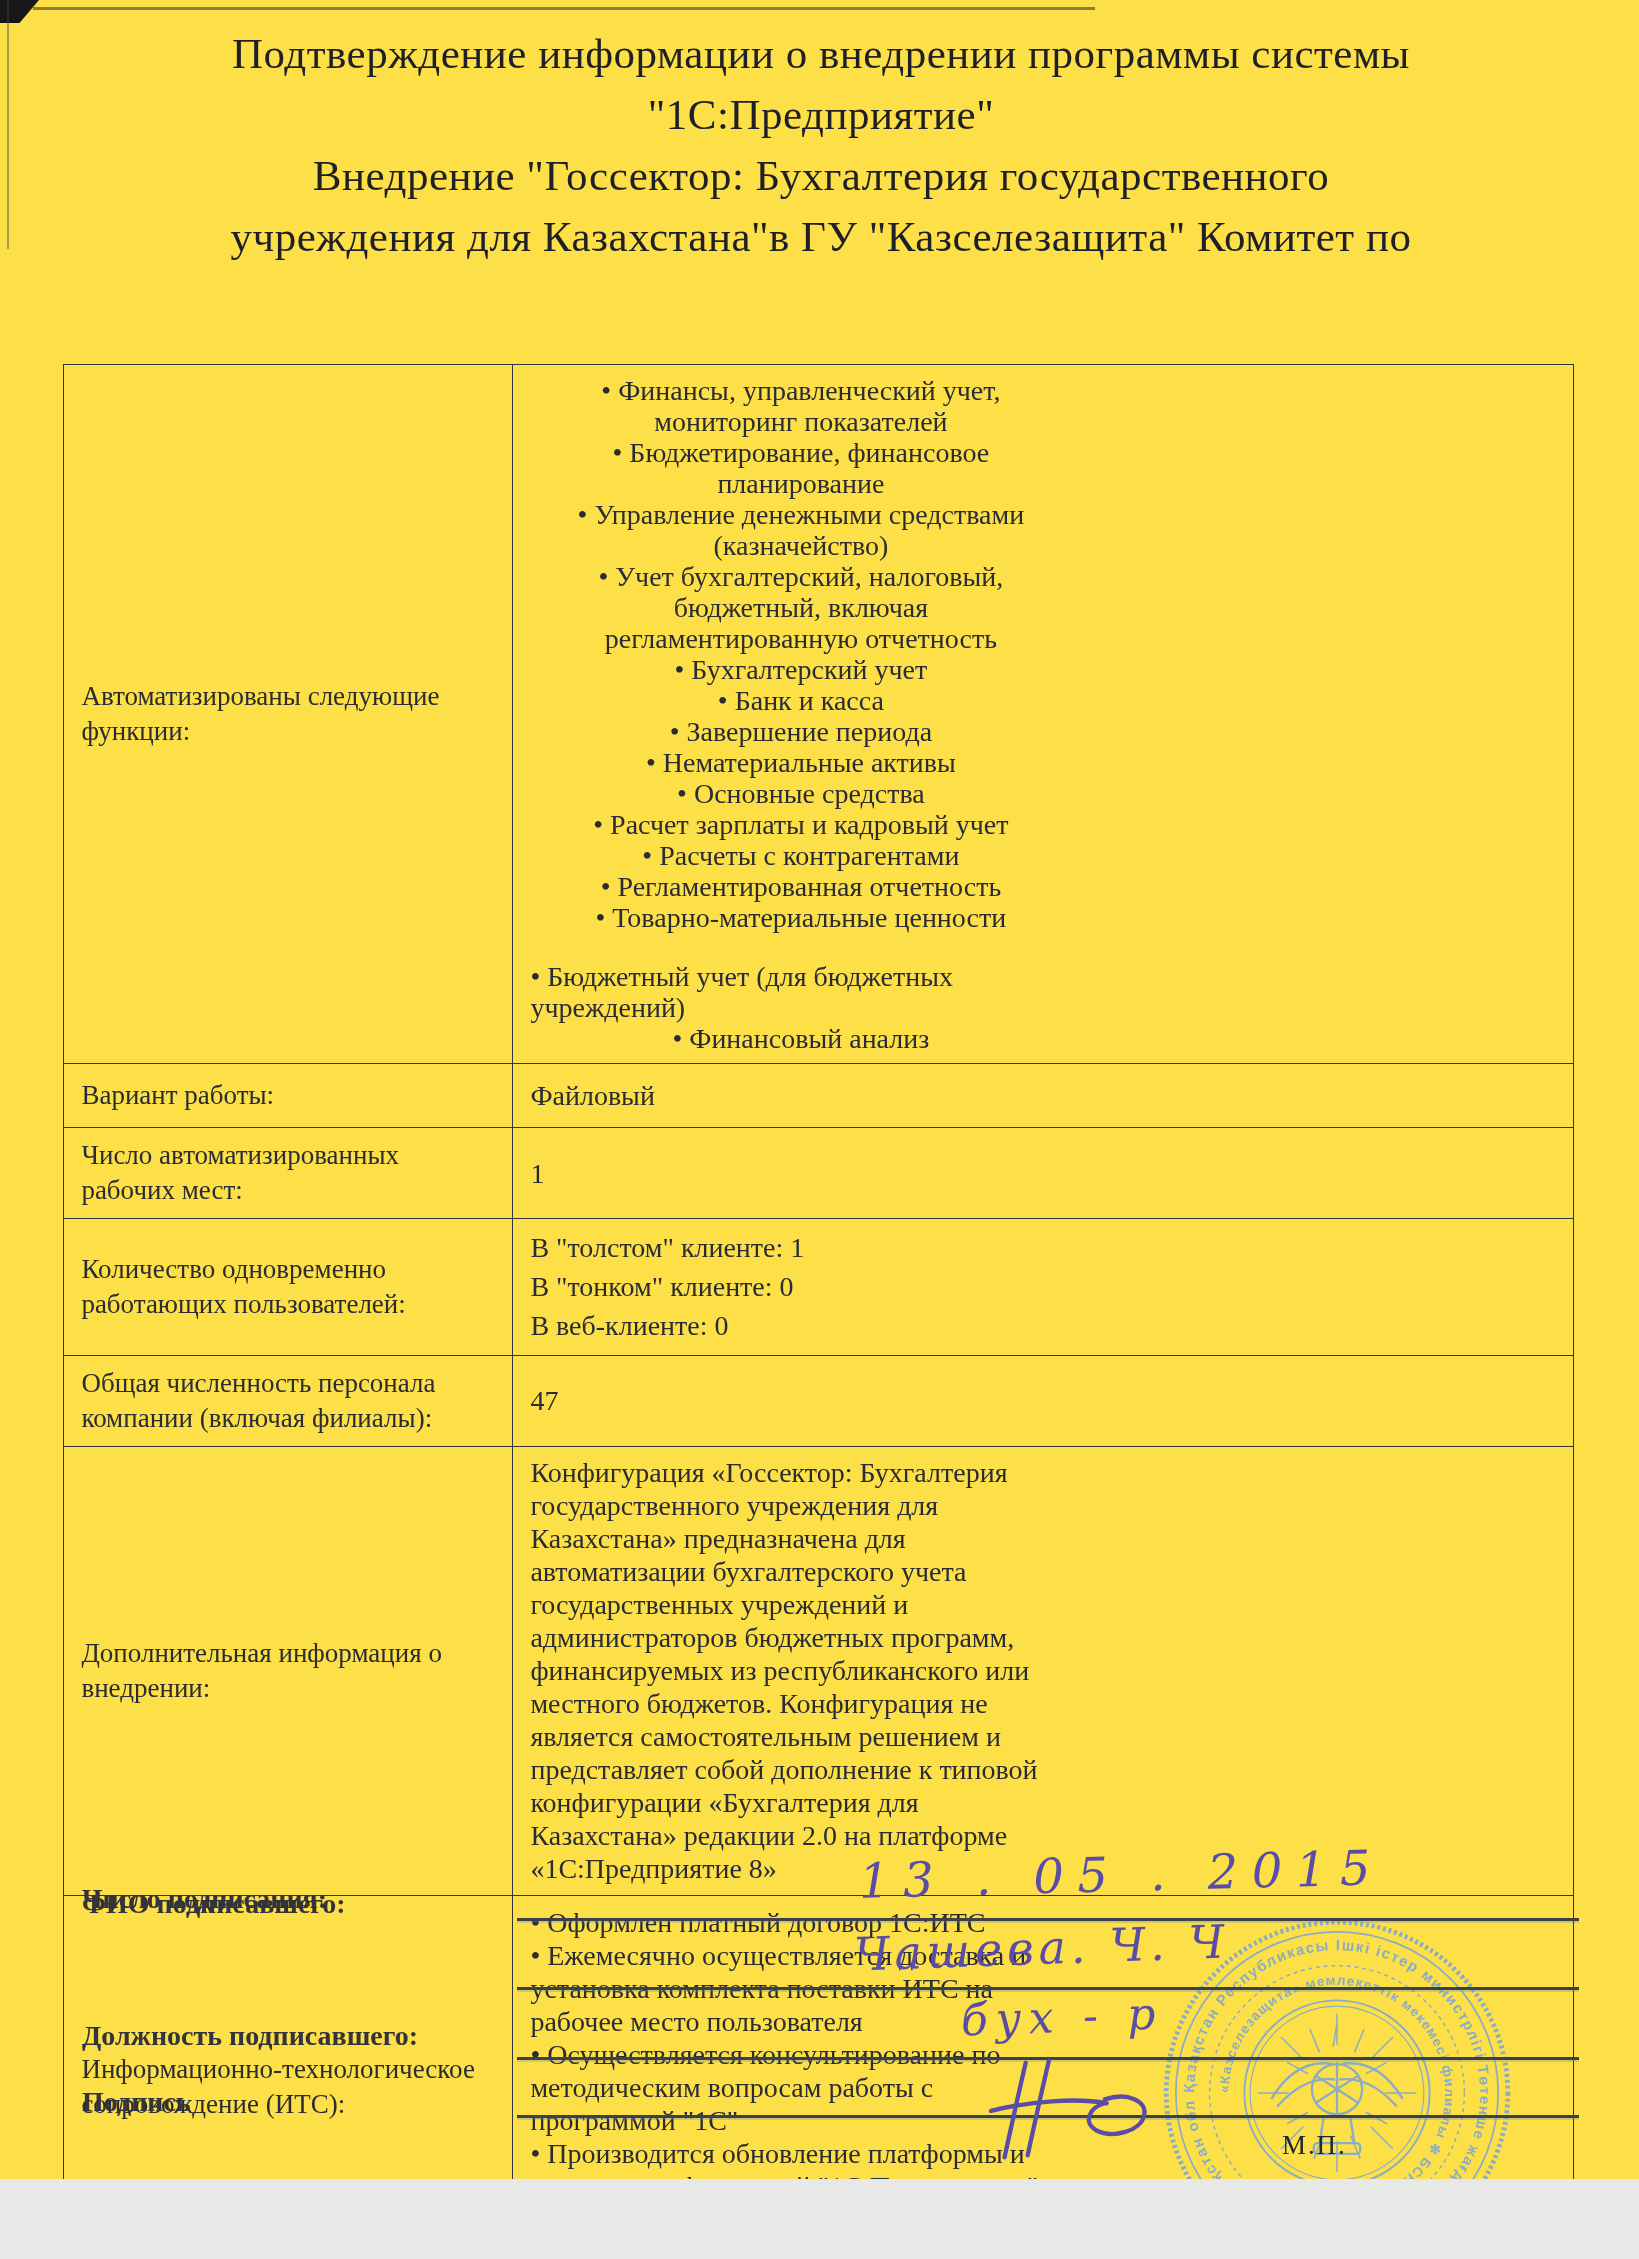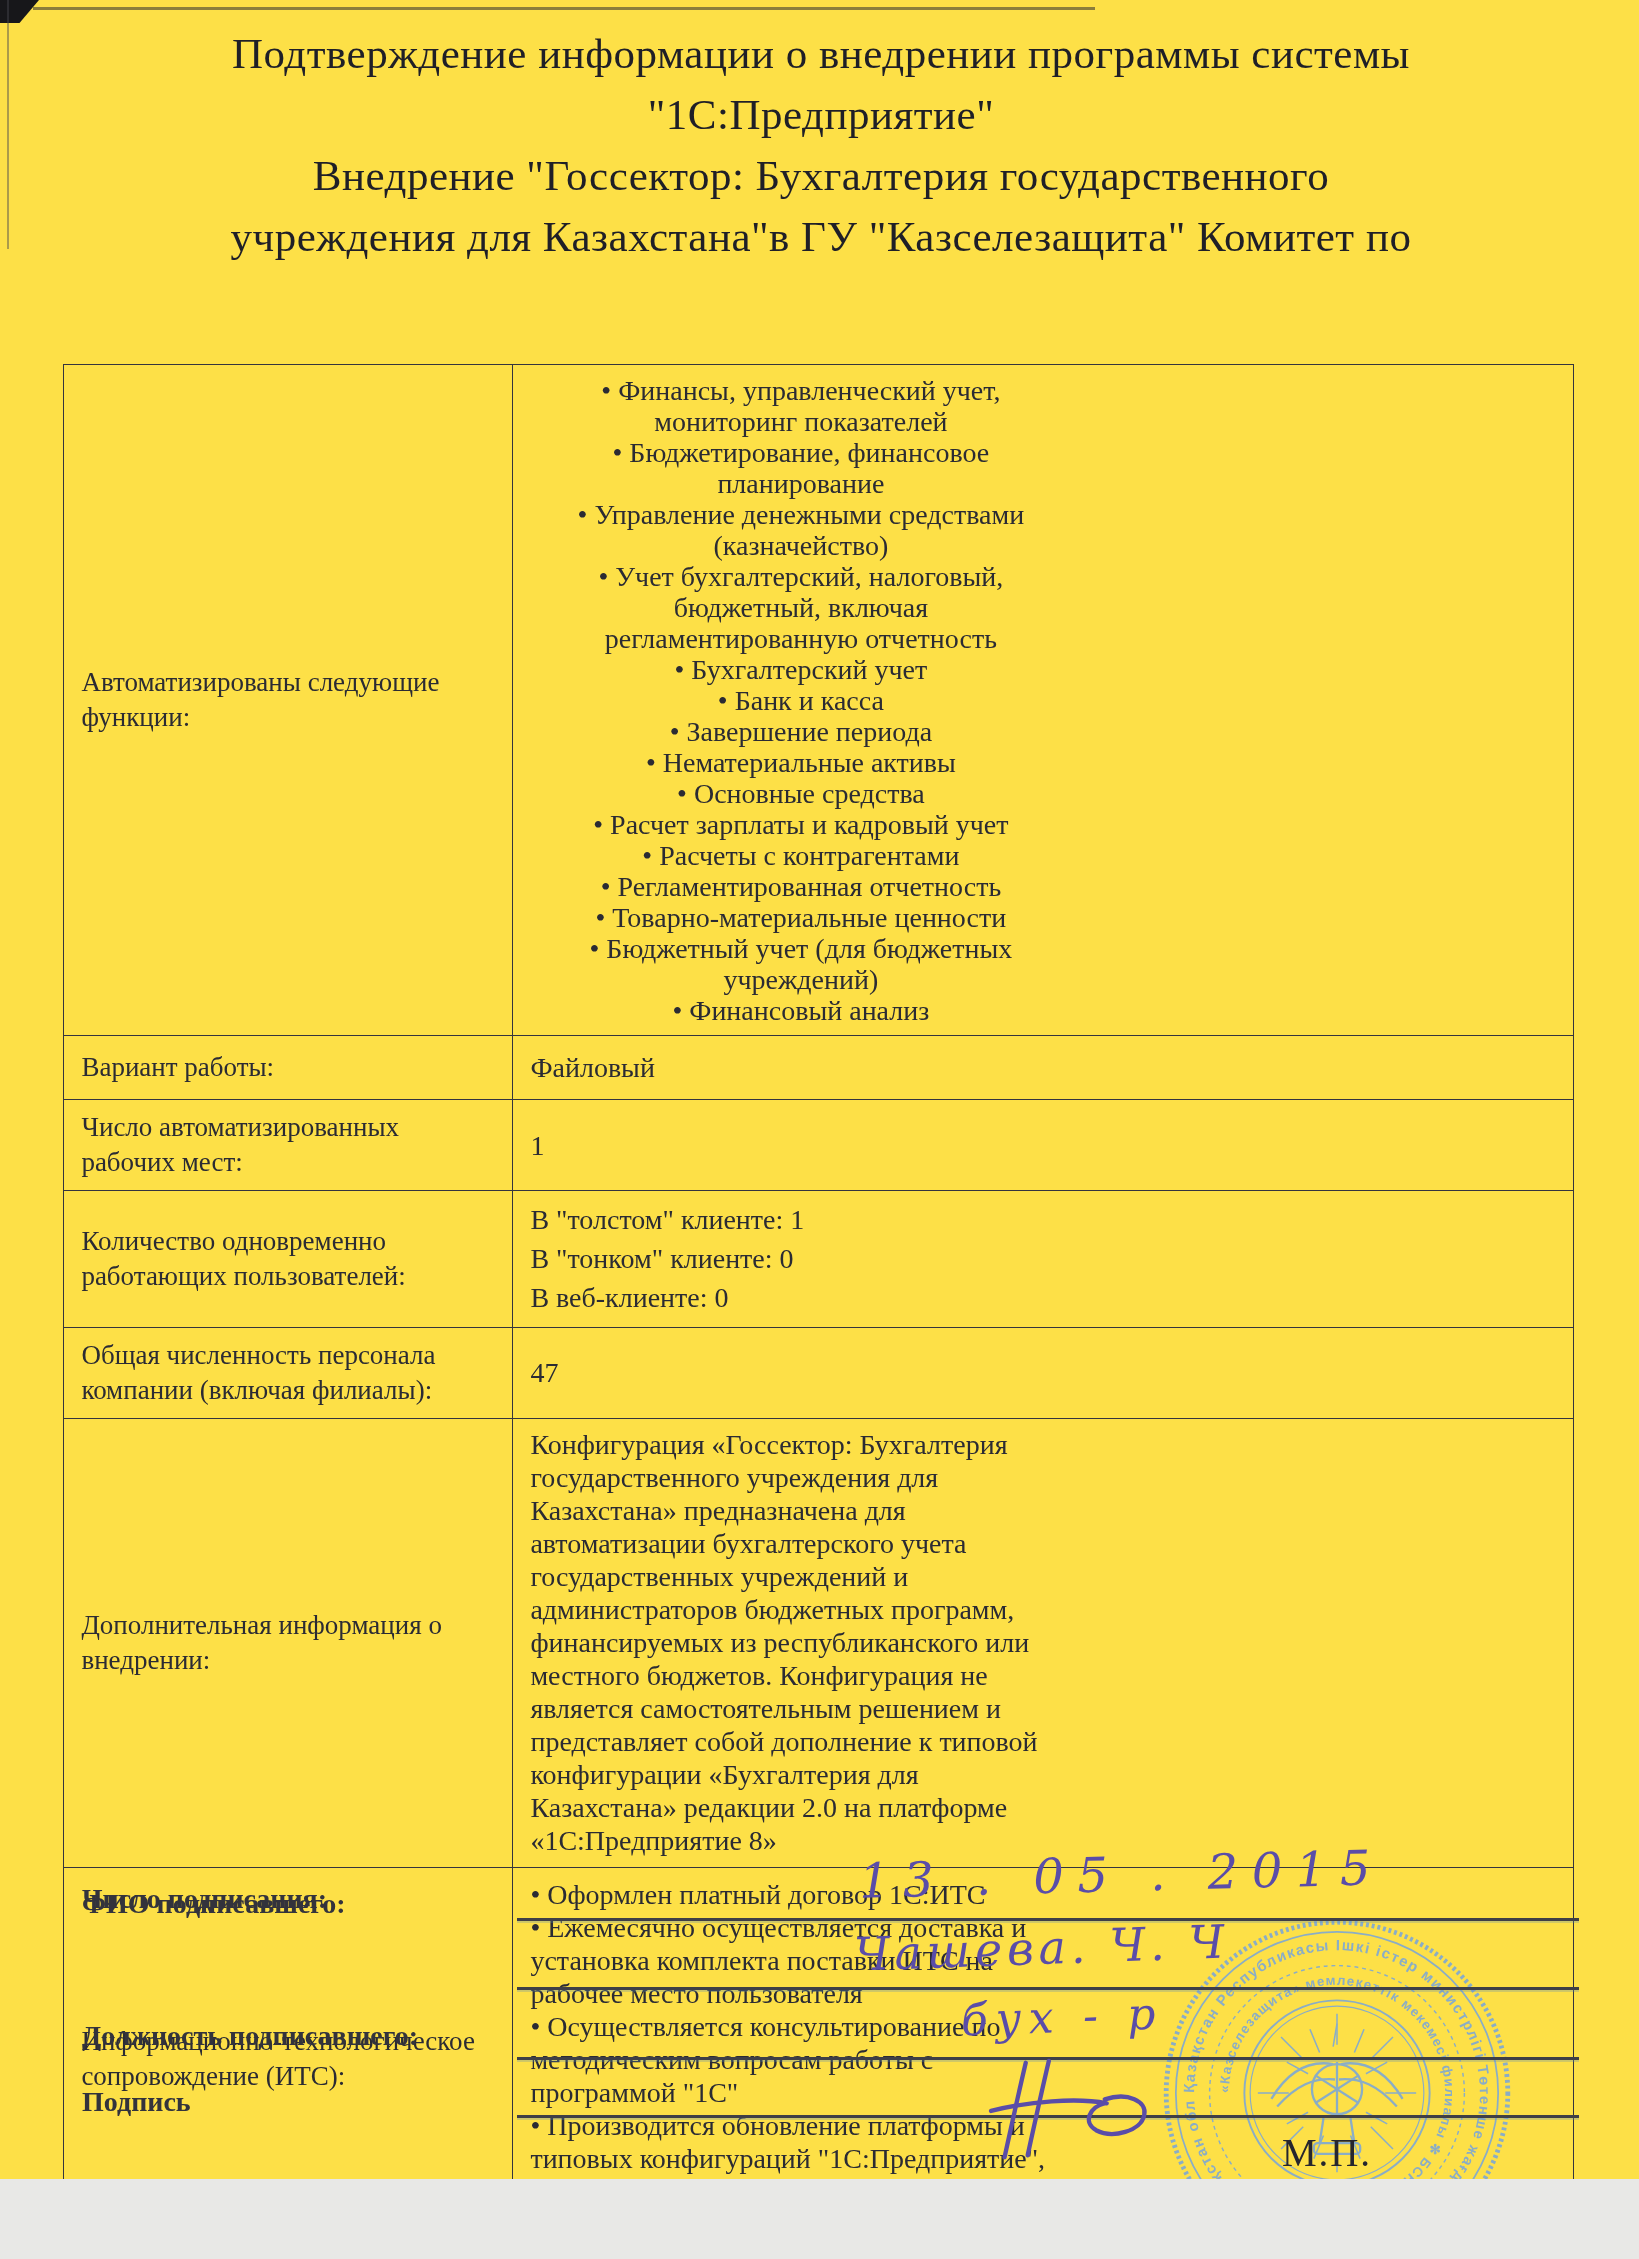--- a/index.html
+++ b/index.html
@@ -48,21 +48,21 @@
     font-family:"DejaVu Serif","Liberation Serif",serif;
     font-style:italic;
     color:#5a4da8;
     white-space:nowrap;
   }
   .hand-date{left:859px;top:1846px;font-size:48px;letter-spacing:13.5px;transform:rotate(-1.5deg);}
   .hand-name{left:854px;top:1921px;font-size:46px;letter-spacing:4.8px;transform:rotate(-2deg);}
   .hand-pos{left:961px;top:1991px;font-size:44px;letter-spacing:7.7px;transform:rotate(-2deg);}
   .sig-squiggle{position:absolute;left:985px;top:2057px;z-index:4;}
 
-  .mp-note{position:absolute;left:1282px;top:2130px;font-size:39px;color:#26262e;z-index:5;letter-spacing:1.9px;}
+  .mp-note{position:absolute;left:1282px;top:2130px;font-size:27px;color:#26262e;z-index:5;letter-spacing:1.9px;}
 
   
   .stamp{position:absolute;left:1144px;top:1900px;width:386px;height:386px;z-index:2;opacity:.88;}
 </style>
 </head>
 <body>
 
 <div class="page">
 
   <div class="artifact-corner"></div>
@@ -93,21 +93,21 @@
               <div style="text-align: center;">регламентированную отчетность</div>
               <div style="text-align: center;">• Бухгалтерский учет</div>
               <div style="text-align: center;">• Банк и касса</div>
               <div style="text-align: center;">• Завершение периода</div>
               <div style="text-align: center;">• Нематериальные активы</div>
               <div style="text-align: center;">• Основные средства</div>
               <div style="text-align: center;">• Расчет зарплаты и кадровый учет</div>
               <div style="text-align: center;">• Расчеты с контрагентами</div>
               <div style="text-align: center;">• Регламентированная отчетность</div>
               <div style="text-align: center;">• Товарно-материальные ценности</div>
-              <div style="text-align: center;">• Бюджетный учет (для бюджетных учреждений)</div>
+              <div style="text-align: left; margin-top: 28px;">• Бюджетный учет (для бюджетных учреждений)</div>
               <div style="text-align: center;">• Финансовый анализ</div>
             </div>
       </td>
     </tr>
     <tr style="height:64px;">
       <td class="cell-label">Вариант работы:</td>
       <td class="cell-value">Файловый</td>
     </tr>
     <tr style="height:66px;">
       <td class="cell-label">Число автоматизированных рабочих мест:</td>

